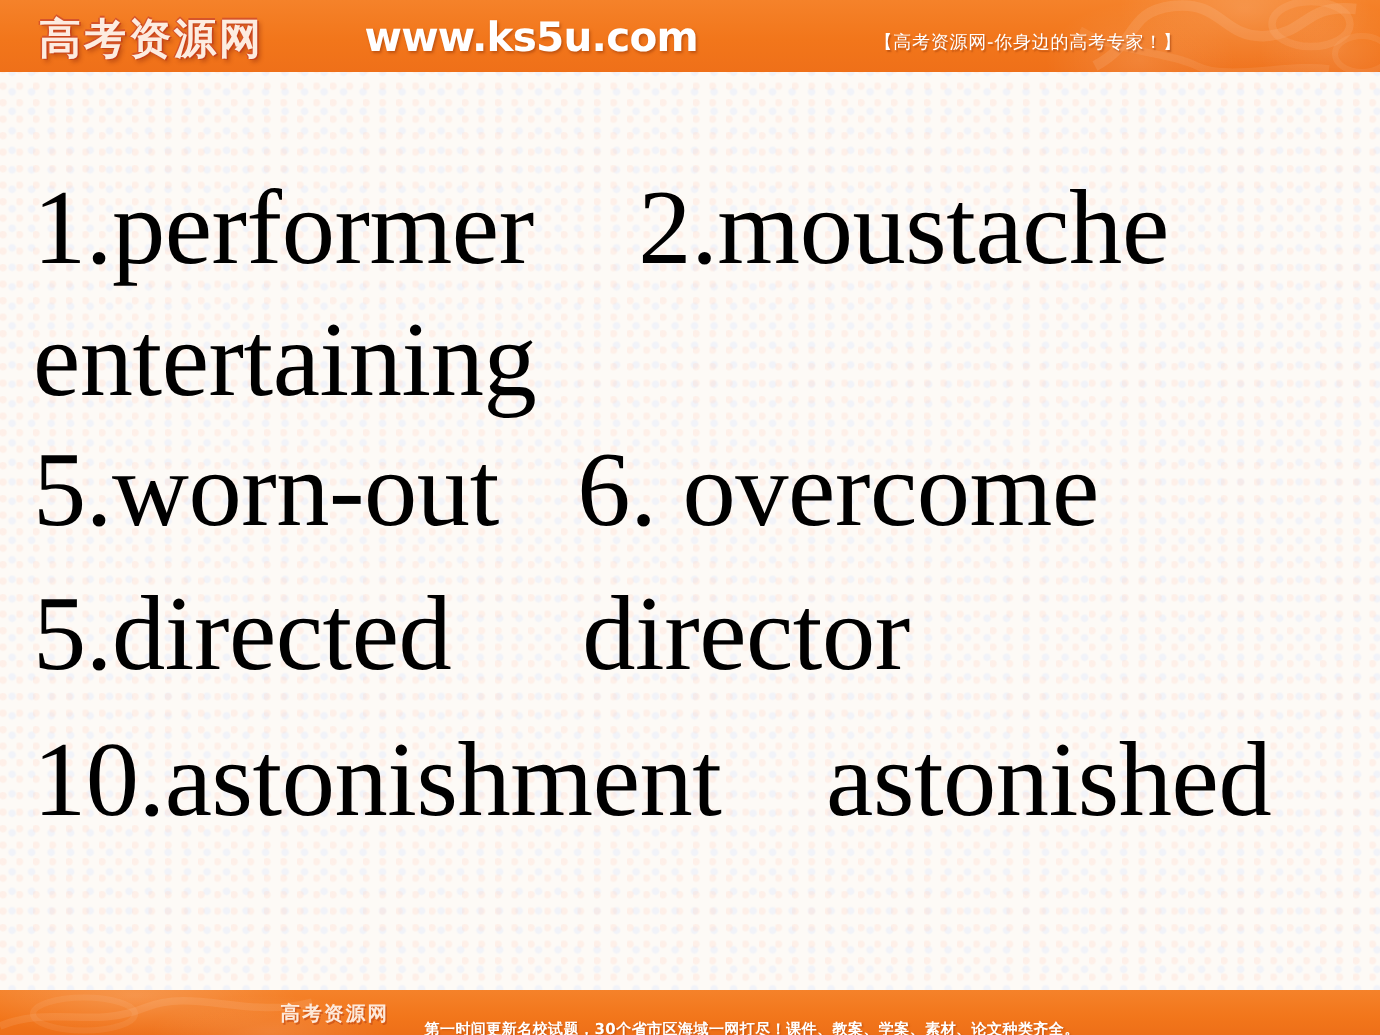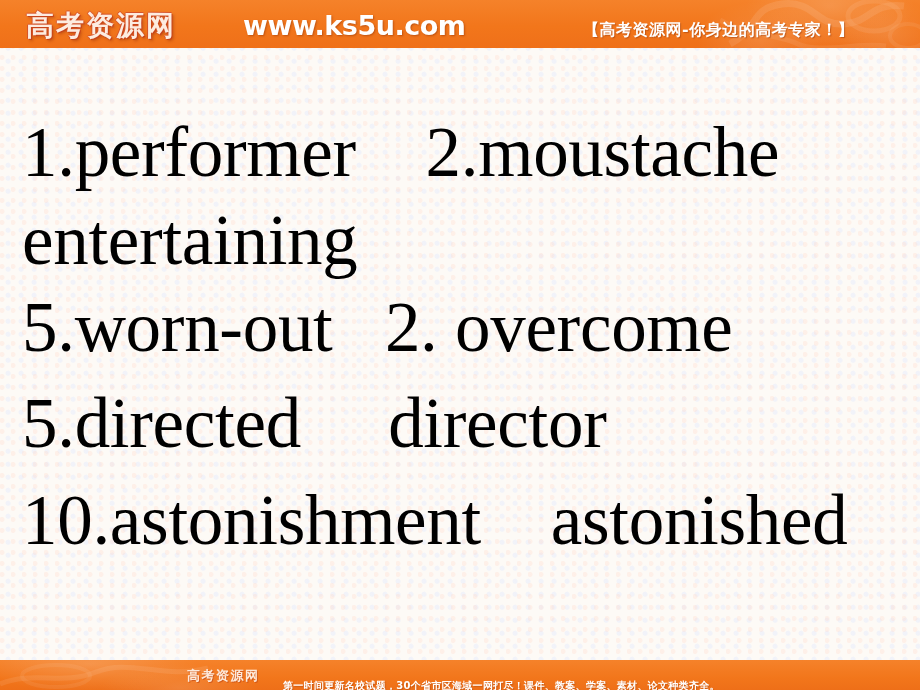--- a/index.html
+++ b/index.html
@@ -75,22 +75,22 @@
     color: #ffffff;
     text-shadow: 1px 1px 2px rgba(150,55,10,0.55);
     white-space: nowrap;
     text-align: center;
   }
   .banner-tagline {
     position: absolute;
     left: 583px;
     top: 20px;
     font-family: "DejaVu Sans", "Liberation Sans", sans-serif;
-    font-size: 16px;
-    font-weight: 700;
+    font-size: 12px;
+    font-weight: 400;
     letter-spacing: 0.5px;
     color: #ffffff;
     text-shadow: 1px 1px 1px rgba(150,55,10,0.5);
     white-space: nowrap;
   }
 
   
   .content {
     position: absolute;
     left: 22px;
@@ -165,21 +165,21 @@
     <div class="logo-cn">高考资源网</div>
 
     <div class="site-url">www.ks5u.com</div>
 
     <div class="banner-tagline">【高考资源网-你身边的高考专家！】</div>
   </div>
 
   <div class="content">
     <div class="ans-line">1.performer    2.moustache</div>
     <div class="ans-line wrap">entertaining</div>
-    <div class="ans-line">5.worn-out   2. overcome</div>
+    <div class="ans-line">5.worn-out   6. overcome</div>
     <div class="ans-line">5.directed     director</div>
     <div class="ans-line">10.astonishment    astonished</div>
   </div>
 
   <div class="footer">
     <svg class="banner-swirl" style="left:0;right:auto;width:230px;height:30px;" viewBox="0 0 230 30" preserveAspectRatio="none">
       <path d="M0 24 C34 10, 62 26, 96 12 C130 -2, 164 20, 208 8" fill="none" stroke="#ffffff" stroke-opacity="0.25" stroke-width="5"></path>
       <ellipse cx="56" cy="16" rx="34" ry="11" fill="none" stroke="#ffffff" stroke-opacity="0.20" stroke-width="4"></ellipse>
     </svg>
 

